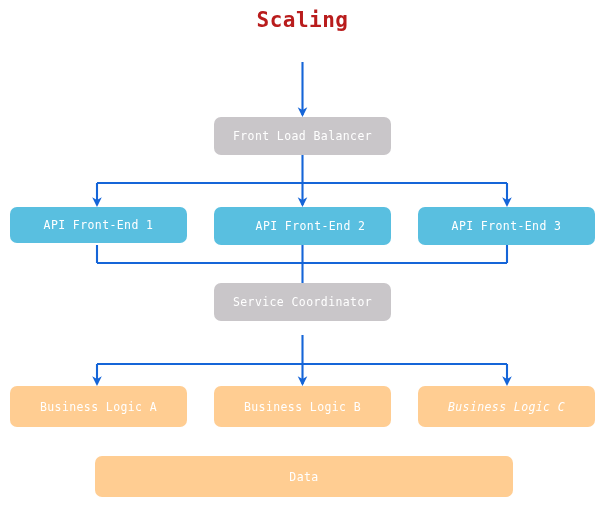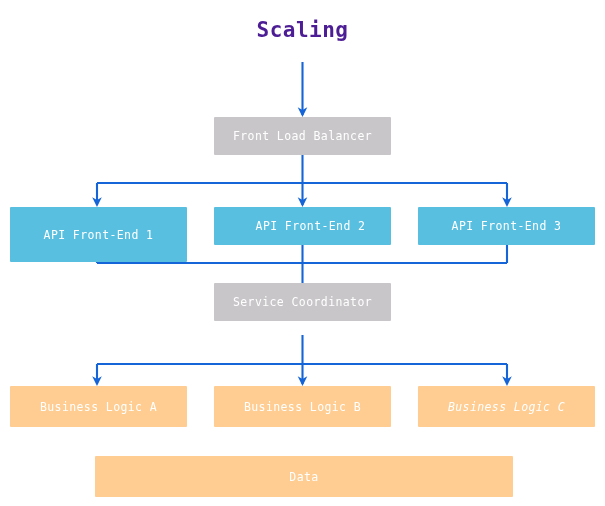--- a/index.html
+++ b/index.html
@@ -28,43 +28,42 @@
     pointer-events: none;
   }
   .title {
     position: absolute;
     left: 0;
     top: 8px;
     width: 605px;
     text-align: center;
     font-size: 21px;
     font-weight: bold;
-    color: #4c1d95;
+    color: #b91c1c;
     letter-spacing: 0.5px;
-    margin-top: 10px;
   }
   .node {
     position: absolute;
     box-sizing: border-box;
     display: flex;
     align-items: center;
     justify-content: center;
     color: #ffffff;
     font-size: 11.5px;
     letter-spacing: 0.4px;
     white-space: nowrap;
-    border-radius: 1px;
+    border-radius: 7px;
   }
   .node.gray   { background: #c9c6c9; }
   .node.blue   { background: #59bfe0; }
   .node.orange { background: #ffcd92; }
 
   
   #n-flb  { left: 214px; top: 117px; width: 177px; height: 38px; }
-  #n-api1 { left: 10px;  top: 207px; width: 177px; height: 55px; }
+  #n-api1 { left: 10px;  top: 207px; width: 177px; height: 36px; }
   #n-api2 { left: 214px; top: 207px; width: 177px; height: 38px; padding-left: 16px; }
   #n-api3 { left: 418px; top: 207px; width: 177px; height: 38px; }
   #n-svc  { left: 214px; top: 283px; width: 177px; height: 38px; }
   #n-blA  { left: 10px;  top: 386px; width: 177px; height: 41px; }
   #n-blB  { left: 214px; top: 386px; width: 177px; height: 41px; }
   #n-blC  { left: 418px; top: 386px; width: 177px; height: 41px; font-style: italic; }
   #n-data { left: 95px;  top: 456px; width: 418px; height: 41px; }
 </style>
 </head>
 <body>

